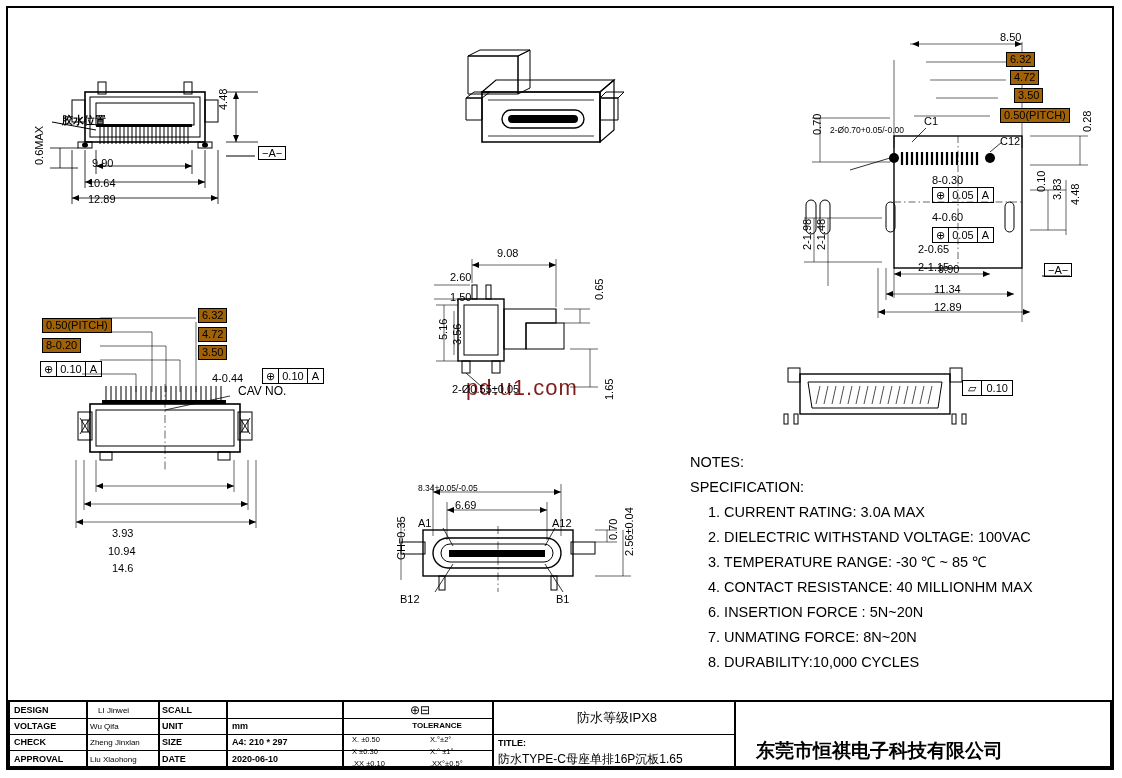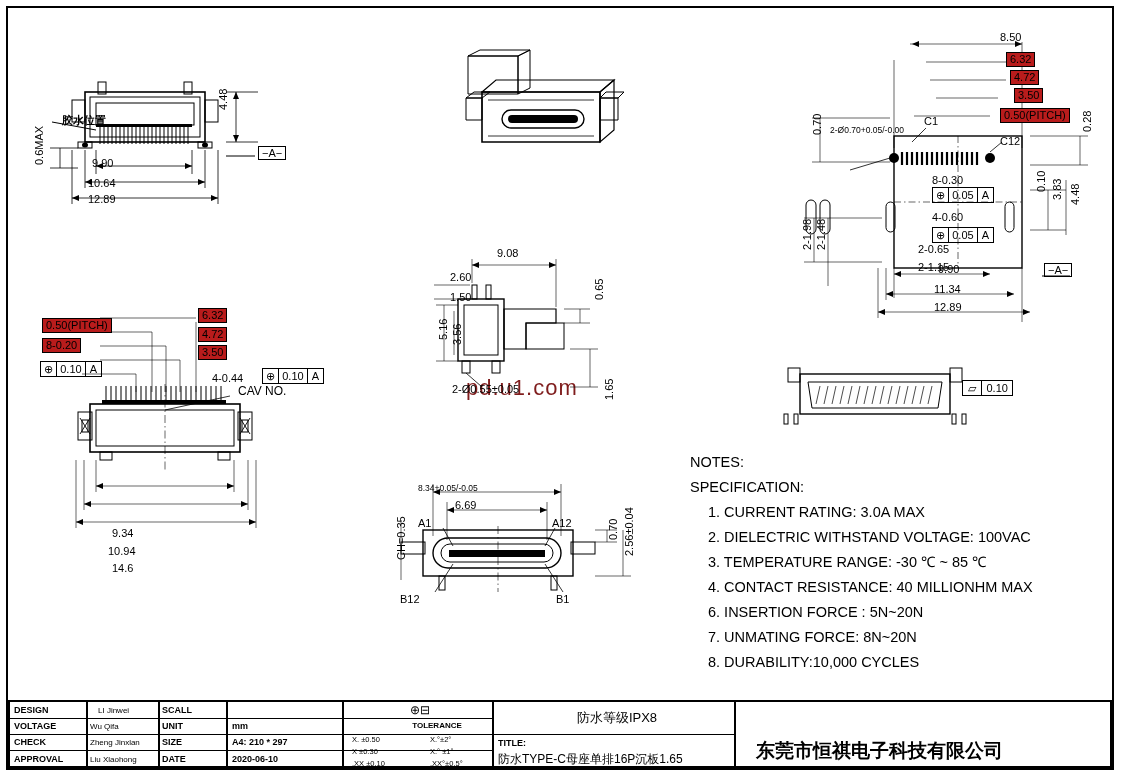--- a/index.html
+++ b/index.html
@@ -1,21 +1,21 @@
 <!DOCTYPE html>
 <html><head>
 <meta charset="utf-8">
 <style>
   html,body{margin:0;padding:0;background:#fff;}
   body{width:1122px;height:778px;position:relative;font-family:"Liberation Sans",sans-serif;color:#000;overflow:hidden;}
   #sheet{position:absolute;left:0;top:0;width:1122px;height:778px;}
   .border-outer{position:absolute;left:6px;top:6px;width:1108px;height:764px;border:2px solid #000;box-sizing:border-box;}
   .lbl{position:absolute;font-size:11px;font-family:"Liberation Sans",sans-serif;white-space:nowrap;line-height:1;}
   .lbl.xs{font-size:8.5px;}
-  .lbl.box{border:1px solid #000;padding:1px 3px;background:#b91c1c;}
+  .lbl.box{border:1px solid #000;padding:1px 3px;background:#a16207;}
   .lbl.bold{font-weight:bold;margin-left:28px;}
   
   #notes{position:absolute;left:690px;top:450px;width:420px;font-size:14.5px;line-height:25px;font-family:"Liberation Sans",sans-serif;}
   #notes .nline{white-space:nowrap;}
   #notes .ind{padding-left:18px;}
   
   #titleblock{position:absolute;left:8px;top:700px;width:1104px;height:68px;border:2px solid #000;box-sizing:border-box;}
   #titleblock .cell{position:absolute;box-sizing:border-box;font-size:9px;display:flex;align-items:center;}
   #titleblock .vsep{position:absolute;width:2px;background:#000;top:0;bottom:0;}
   #titleblock .hsep{position:absolute;height:1px;background:#000;}
@@ -336,21 +336,21 @@
   <div class="lbl box" style="left:42px;top:318px;">0.50(PITCH)</div>
   <div class="lbl box" style="left:42px;top:338px;">8-0.20</div>
   <div class="lbl" style="left:40px;top:364px;">
     <span style="border:1px solid #000;padding:1px 3px;">⊕</span><span style="border:1px solid #000;border-left:0;padding:1px 3px;">0.10</span><span style="border:1px solid #000;border-left:0;padding:1px 4px;">A</span>
   </div>
   <div class="lbl" style="left:212px;top:373px;">4-0.44</div>
   <div class="lbl" style="left:262px;top:371px;">
     <span style="border:1px solid #000;padding:1px 3px;">⊕</span><span style="border:1px solid #000;border-left:0;padding:1px 3px;">0.10</span><span style="border:1px solid #000;border-left:0;padding:1px 4px;">A</span>
   </div>
   <div class="lbl" style="left:238px;top:385px;font-size:12px;">CAV NO.</div>
-  <div class="lbl" style="left:112px;top:528px;">9.34</div>
+  <div class="lbl" style="left:112px;top:528px;">3.93</div>
   <div class="lbl" style="left:108px;top:546px;">10.94</div>
   <div class="lbl" style="left:112px;top:563px;">14.6</div>
 
   <svg style="left:430px;top:245px;width:230px;height:160px;">
 
     <rect x="42" y="40" width="5" height="14" fill="none" stroke="#000" stroke-width="1"></rect>
     <rect x="56" y="40" width="5" height="14" fill="none" stroke="#000" stroke-width="1"></rect>
 
     <rect x="28" y="54" width="46" height="62" fill="none" stroke="#000" stroke-width="1.4"></rect>
     <rect x="34" y="60" width="34" height="50" fill="none" stroke="#000" stroke-width="1"></rect>

